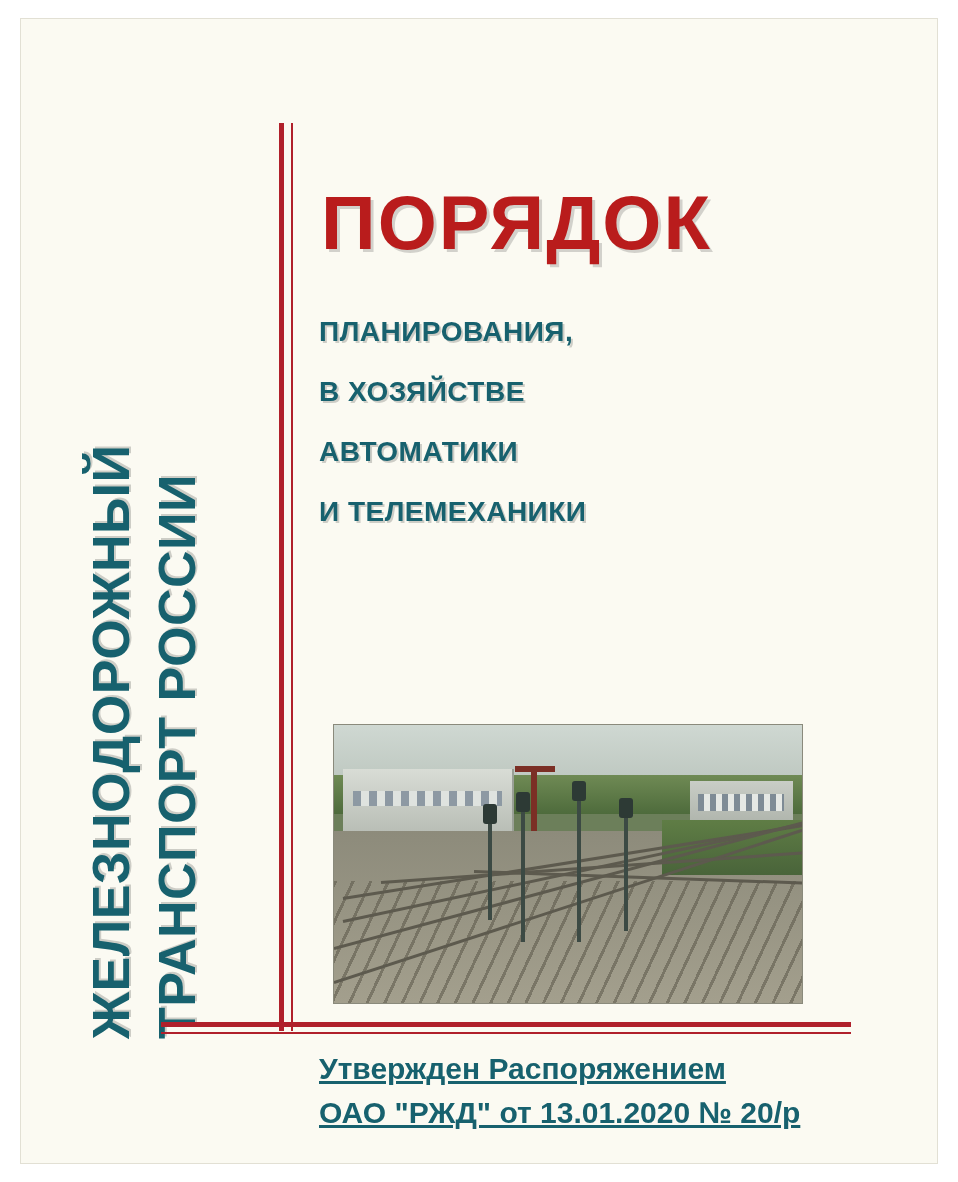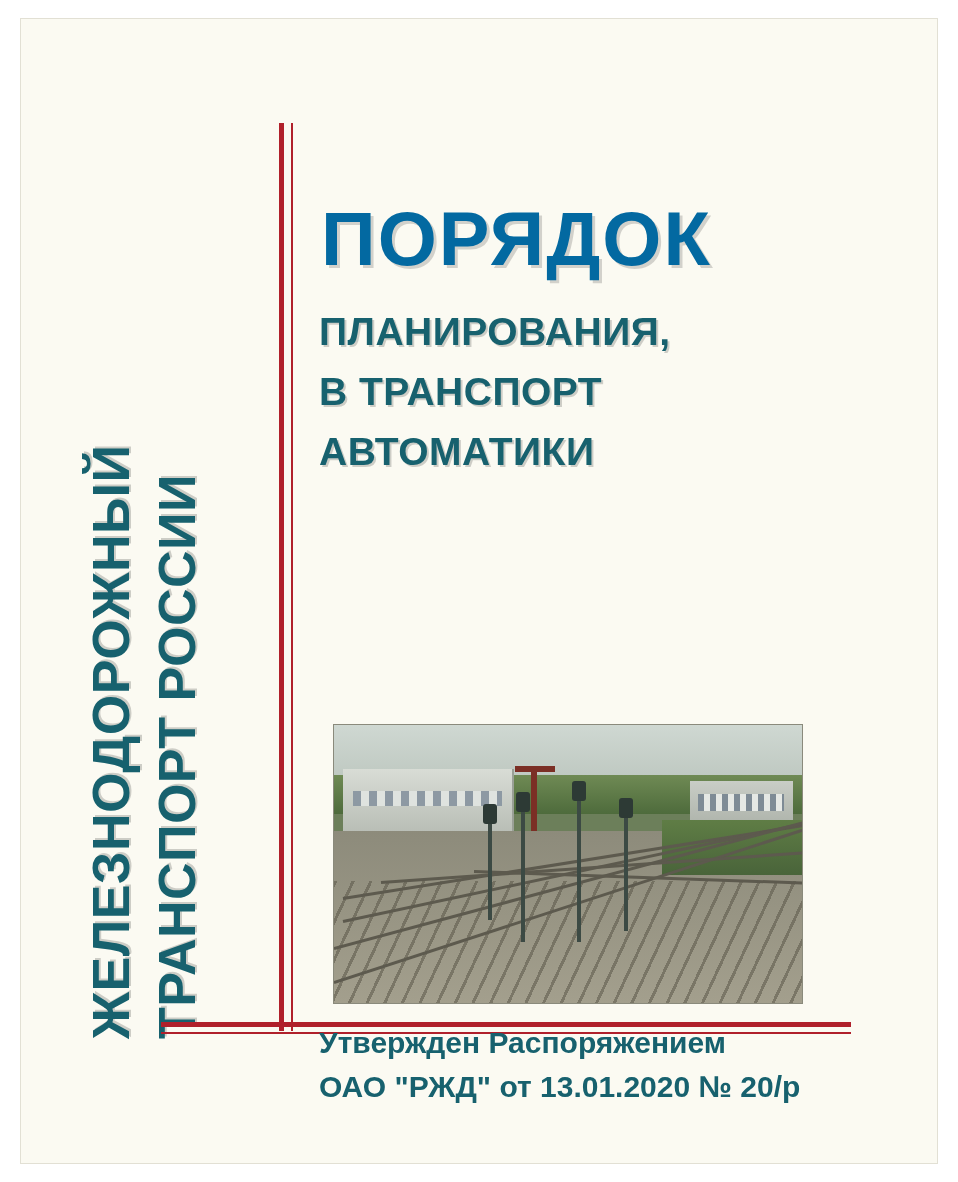--- a/index.html
+++ b/index.html
@@ -87,31 +87,30 @@
     background: #b0202b;
   }
 
   
   .title-main {
     position: absolute;
     left: 300px;
     top: 160px;
     font-size: 76px;
     font-weight: bold;
-    color: #0369a1;
+    color: #b91c1c;
     letter-spacing: 2px;
     text-shadow: 3px 3px 0 rgba(0,0,0,0.16);
-    margin-top: 16px;
   }
   .subtitle {
     position: absolute;
     left: 298px;
     top: 283px;
     width: 600px;
-    font-size: 39px;
+    font-size: 28px;
     line-height: 60px;
     font-weight: bold;
     color: #17616e;
     letter-spacing: 0.5px;
     text-shadow: 2px 2px 0 rgba(0,0,0,0.18);
   }
   .subtitle div { white-space: nowrap; }
 
   
   .photo {
@@ -180,26 +179,27 @@
   }
   .photo .grass {
     position: absolute; right: 0; top: 34%; width: 30%; height: 20%;
     background: linear-gradient(#5f7d45,#49643a);
   }
 
   
   .footer {
     position: absolute;
     left: 298px;
-    top: 1002px;
+    top: 1028px;
     width: 560px;
     font-size: 30px;
     line-height: 44px;
     font-weight: bold;
     color: #17616e;
+    text-decoration: underline;
   }
   .footer div { white-space: nowrap; }
 </style>
 </head>
 <body>
 
 <div class="page">
   <div class="cover">
 
     <div class="spine">
@@ -207,22 +207,23 @@
       <div class="spine-line l2">ТРАНСПОРТ РОССИИ</div>
     </div>
 
     <div class="vrule outer"></div>
     <div class="vrule inner"></div>
 
     <div class="title-main">ПОРЯДОК</div>
 
     <div class="subtitle">
       <div>ПЛАНИРОВАНИЯ,</div>
-      <div>В ТРАНСПОРТ</div>
+      <div>В ХОЗЯЙСТВЕ</div>
       <div>АВТОМАТИКИ</div>
+      <div>И ТЕЛЕМЕХАНИКИ</div>
     </div>
 
     <div class="photo">
       <div class="sky"></div>
       <div class="treeline"></div>
       <div class="buildingL">
         <div class="win"></div>
       </div>
       <div class="buildingR">
         <div class="win"></div>

